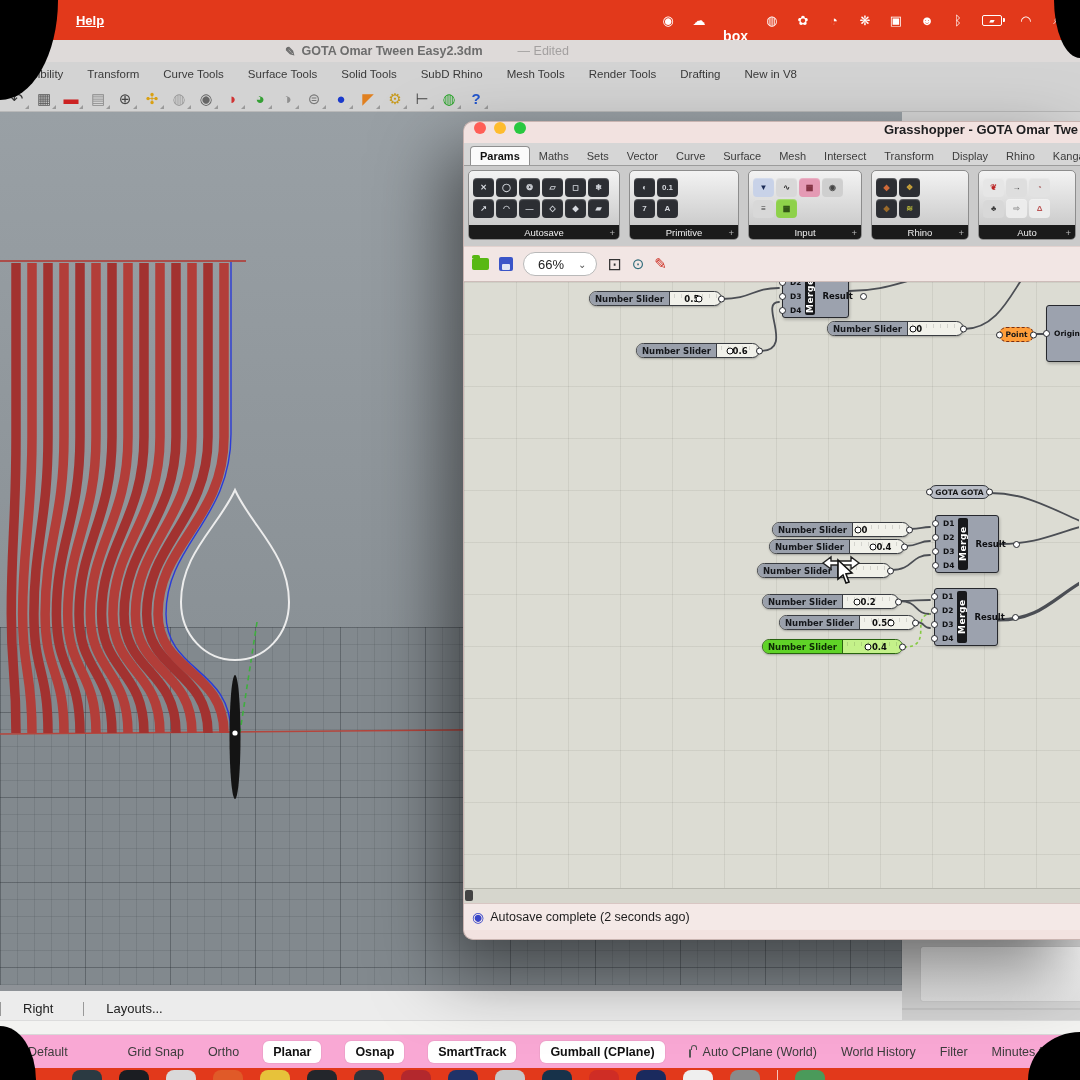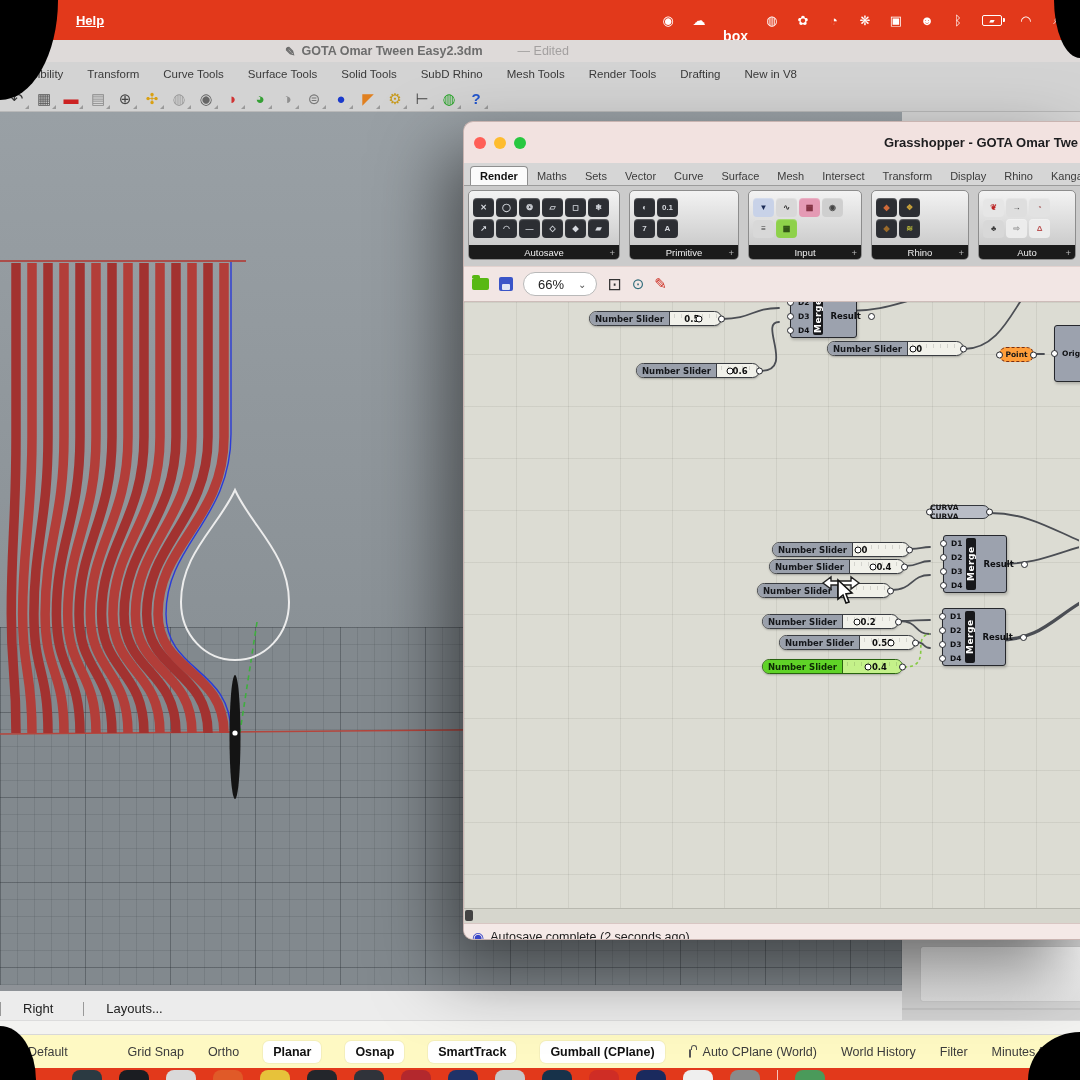--- a/index.html
+++ b/index.html
@@ -42,42 +42,42 @@
   
   #rightpanel{left:902px;top:112px;width:178px;height:910px;background:#d5d5d5;}
   #rightpanel .whitebox{position:absolute;left:18px;top:834px;width:160px;height:54px;background:linear-gradient(#fdfdfd,#e6e6e6);border:1px solid #cfcfcf;border-right:none;border-radius:3px 0 0 3px;}
   #rightpanel .lowdiv{position:absolute;left:0px;top:896px;width:178px;height:2px;background:#c8c8c8;}
 
   
   #vptabs{left:0;top:985px;width:902px;height:35px;background:#ececec;border-top:6px solid #8e9297;display:flex;align-items:center;gap:0;font-size:13px;color:#222;}
   #vptabs .vsep{width:1px;height:14px;background:#999;margin:0 0;}
   #vptabs .vtab{padding:0 30px 0 22px;cursor:default;}
   #gapstrip{left:0;top:1020px;width:1080px;height:14px;background:#f3f3f1;border-top:1px solid #dcdcdc;}
-  #statusbar{left:0;top:1034px;width:1080px;height:34px;background:#fef9c3;border-top:1px solid #d8d8d8;display:flex;align-items:center;font-size:12.5px;color:#3c3c3c;padding:0 0 0 28px;box-sizing:border-box;gap:24px;}
+  #statusbar{left:0;top:1034px;width:1080px;height:34px;background:#f9a8d4;border-top:1px solid #d8d8d8;display:flex;align-items:center;font-size:12.5px;color:#3c3c3c;padding:0 0 0 28px;box-sizing:border-box;gap:24px;}
   .sb-item{white-space:nowrap;cursor:default;}
   .sb-item.pill{background:#fff;border-radius:6px;padding:4px 10px;font-weight:bold;color:#111;box-shadow:0 0 0 1px rgba(0,0,0,.04);}
   .lockicon{width:9px;height:7px;border:1.3px solid #555;border-radius:2px;position:relative;display:inline-block;margin:3px 0 0 0;}
   .lockicon::before{content:"";position:absolute;left:1px;top:-5px;width:4px;height:4px;border:1.3px solid #555;border-bottom:none;border-radius:3px 3px 0 0;}
 
   
   #dock{left:0;top:1068px;width:1080px;height:12px;background:#e2391b;display:flex;align-items:flex-end;gap:17px;padding-left:72px;box-sizing:border-box;}
   #dock .dicon{width:30px;height:10px;border-radius:8px 8px 0 0;display:inline-block;}
   #dock .ddiv{width:1px;height:10px;background:rgba(255,255,255,.7);}
 
   
   .corner{background:#000;z-index:60;}
   #c-tl{left:0;top:0;width:58px;height:100px;border-bottom-right-radius:100%;}
   #c-tr{right:0;top:0;width:26px;height:58px;border-bottom-left-radius:100%;}
   #c-bl{left:0;bottom:0;width:36px;height:54px;border-top-right-radius:100%;}
   #c-br{right:0;bottom:0;width:52px;height:48px;border-top-left-radius:100%;}
 
   
   #gh{left:463px;top:121px;width:617px;height:819px;background:#f2e2e0;border-radius:10px 0 0 10px;
       box-shadow:-18px 30px 70px rgba(0,0,0,.5);overflow:hidden;z-index:20;border:1px solid #c9b4b1;border-right:none;box-sizing:border-box;}
-  #ghtitle{height:29px;display:flex;align-items:center;padding:6px 10px;position:relative;}
+  #ghtitle{height:21px;display:flex;padding:0 10px;position:relative;}
   .tl{width:12px;height:12px;border-radius:50%;margin-right:8px;}
   #ghtitle .title{position:absolute;right:2px;font-size:13px;font-weight:bold;color:#1d1d1f;white-space:nowrap;}
   #ghtabs{height:22px;background:#d6d6d6;display:flex;align-items:flex-end;padding-left:6px;border-bottom:1px solid #9c9c9c;}
   .ghtab{font-size:11px;color:#3c3c3c;padding:3px 9px 3px;white-space:nowrap;cursor:default;}
   .ghtab.active{background:#fbfbfb;border:1px solid #8f8f8f;border-bottom:none;border-radius:4px 4px 0 0;font-weight:bold;color:#111;}
   #ghpanel{height:80px;background:#cbcbcb;display:flex;gap:9px;padding:4px 4px 6px 4px;box-sizing:border-box;}
   .ggroup{background:linear-gradient(#f3f3f3,#c2c2c2);border:1px solid #8d8d8d;border-radius:5px;display:flex;flex-direction:column;overflow:hidden;}
   .gicons{flex:1;display:flex;flex-wrap:wrap;gap:2px;padding:3px 4px;align-content:center;justify-content:flex-start;}
   .gico{width:21px;height:19px;border-radius:4px;background:#2c2e33;color:#d5d8de;display:inline-flex;align-items:center;justify-content:center;font-size:8px;font-weight:bold;box-shadow:inset 0 1px 1px rgba(255,255,255,.25);}
   .glabel{background:#1b1b1b;color:#eee;font-size:9.5px;height:14px;display:flex;align-items:center;justify-content:center;position:relative;}
@@ -107,21 +107,21 @@
   .slider .lbl{background:#9aa0ab;color:#15171b;padding:0 5px;display:flex;align-items:center;border-right:1.5px solid #3a3d42;border-radius:6px 0 0 6px;white-space:nowrap;}
   .slider .track{position:relative;flex:1;border-radius:0 6px 6px 0;
     background-image:repeating-linear-gradient(90deg, rgba(0,0,0,.12) 0 1px, transparent 1px 7px);
     background-size:92% 4px;background-repeat:no-repeat;background-position:4px 2px;}
   .knob{position:absolute;top:50%;width:7px;height:7px;border:1.8px solid #0e0e0e;border-radius:50%;background:#fff;transform:translate(-50%,-50%);box-sizing:border-box;}
   .tval{position:absolute;top:50%;transform:translateY(-50%);color:#0e0e0e;white-space:nowrap;}
   .slider::after{content:"";position:absolute;right:-4px;top:50%;transform:translateY(-50%);width:5px;height:5px;background:#fff;border:1px solid #26282d;border-radius:50%;}
   .slider.green{background:#abe869;border-color:#28620f;}
   .slider.green .lbl{background:#5fd327;color:#0d2a05;border-right-color:#28620f;}
 
-  .gnode{position:absolute;background:#9ca2ae;border:1.5px solid #26282d;border-radius:3px;display:flex;box-sizing:border-box;box-shadow:1px 2px 3px rgba(0,0,0,.2);margin-left:8px;}
+  .gnode{position:absolute;background:#9ca2ae;border:1.5px solid #26282d;border-radius:3px;display:flex;box-sizing:border-box;box-shadow:1px 2px 3px rgba(0,0,0,.2);}
   .gnode .ins{display:flex;flex-direction:column;justify-content:space-around;}
   .gnode .in{position:relative;display:flex;align-items:center;font-family:"DejaVu Sans",sans-serif;font-size:7.5px;font-weight:bold;color:#0f1013;padding-left:7px;padding-right:2px;}
   .gnode .in::before{content:"";position:absolute;left:-4px;width:5px;height:5px;background:#fff;border:1px solid #26282d;border-radius:50%;}
   .gnode .bar{background:#17181b;color:#fff;writing-mode:vertical-rl;transform:rotate(180deg);font-family:"DejaVu Sans",sans-serif;
               font-size:9px;font-weight:bold;border-radius:2px;margin:2px;display:flex;align-items:center;justify-content:center;letter-spacing:.5px;}
   .gnode .out{position:relative;display:flex;align-items:center;font-family:"DejaVu Sans",sans-serif;font-size:8.5px;font-weight:bold;color:#0f1013;padding:0 5px;}
   .gnode .out::after{content:"";position:absolute;right:-9px;width:5px;height:5px;background:#fff;border:1px solid #26282d;border-radius:50%;}
 
   .capsule{position:absolute;display:flex;align-items:center;justify-content:center;border-radius:8px;
            font-family:"DejaVu Sans",sans-serif;font-size:7.5px;font-weight:bold;color:#161616;box-sizing:border-box;}
@@ -327,21 +327,21 @@
 <div class="abs" id="gh" data-name="grasshopper-window">
 
   <div id="ghtitle" data-name="grasshopper-titlebar">
     <span class="tl" style="background:#ff5f57" data-name="close-button"></span>
     <span class="tl" style="background:#febc2e" data-name="minimize-button"></span>
     <span class="tl" style="background:#28c840" data-name="zoom-button"></span>
     <span class="title" data-name="grasshopper-title">Grasshopper - GOTA Omar Twe</span>
   </div>
 
   <div id="ghtabs" data-name="grasshopper-category-tabs">
-    <span class="ghtab active" data-name="tab-params">Render</span>
+    <span class="ghtab active" data-name="tab-params">Params</span>
     <span class="ghtab" data-name="tab-maths">Maths</span>
     <span class="ghtab" data-name="tab-sets">Sets</span>
     <span class="ghtab" data-name="tab-vector">Vector</span>
     <span class="ghtab" data-name="tab-curve">Curve</span>
     <span class="ghtab" data-name="tab-surface">Surface</span>
     <span class="ghtab" data-name="tab-mesh">Mesh</span>
     <span class="ghtab" data-name="tab-intersect">Intersect</span>
     <span class="ghtab" data-name="tab-transform">Transform</span>
     <span class="ghtab" data-name="tab-display">Display</span>
     <span class="ghtab" data-name="tab-rhino">Rhino</span>
@@ -493,21 +493,21 @@
         </span>
     </div>
     <div class="capsule point" style="left:535px;top:45px;width:35px;height:15px" data-name="point-param">Point</div>
     <div class="gnode" style="left:582px;top:23px;width:58px;height:57px" data-name="yz-plane-component">
       <div class="ins">
           <span class="in">Origin</span>
         </div>
 
     </div>
 
-    <div class="capsule curva" style="left:465px;top:203px;width:61px;height:14px" data-name="curva-gota-param">CURVA CURVA</div>
+    <div class="capsule curva" style="left:465px;top:203px;width:61px;height:14px" data-name="curva-gota-param">GOTA GOTA</div>
     <div class="slider" style="left:308px;top:240px;width:138px" data-name="number-slider">
       <span class="lbl">Number Slider</span>
       <span class="track">
           <span class="knob" style="left:9%"></span>
           <span class="tval" style="left:15%">0</span>
         </span>
     </div>
     <div class="slider" style="left:305px;top:257px;width:136px" data-name="number-slider">
       <span class="lbl">Number Slider</span>
       <span class="track">

